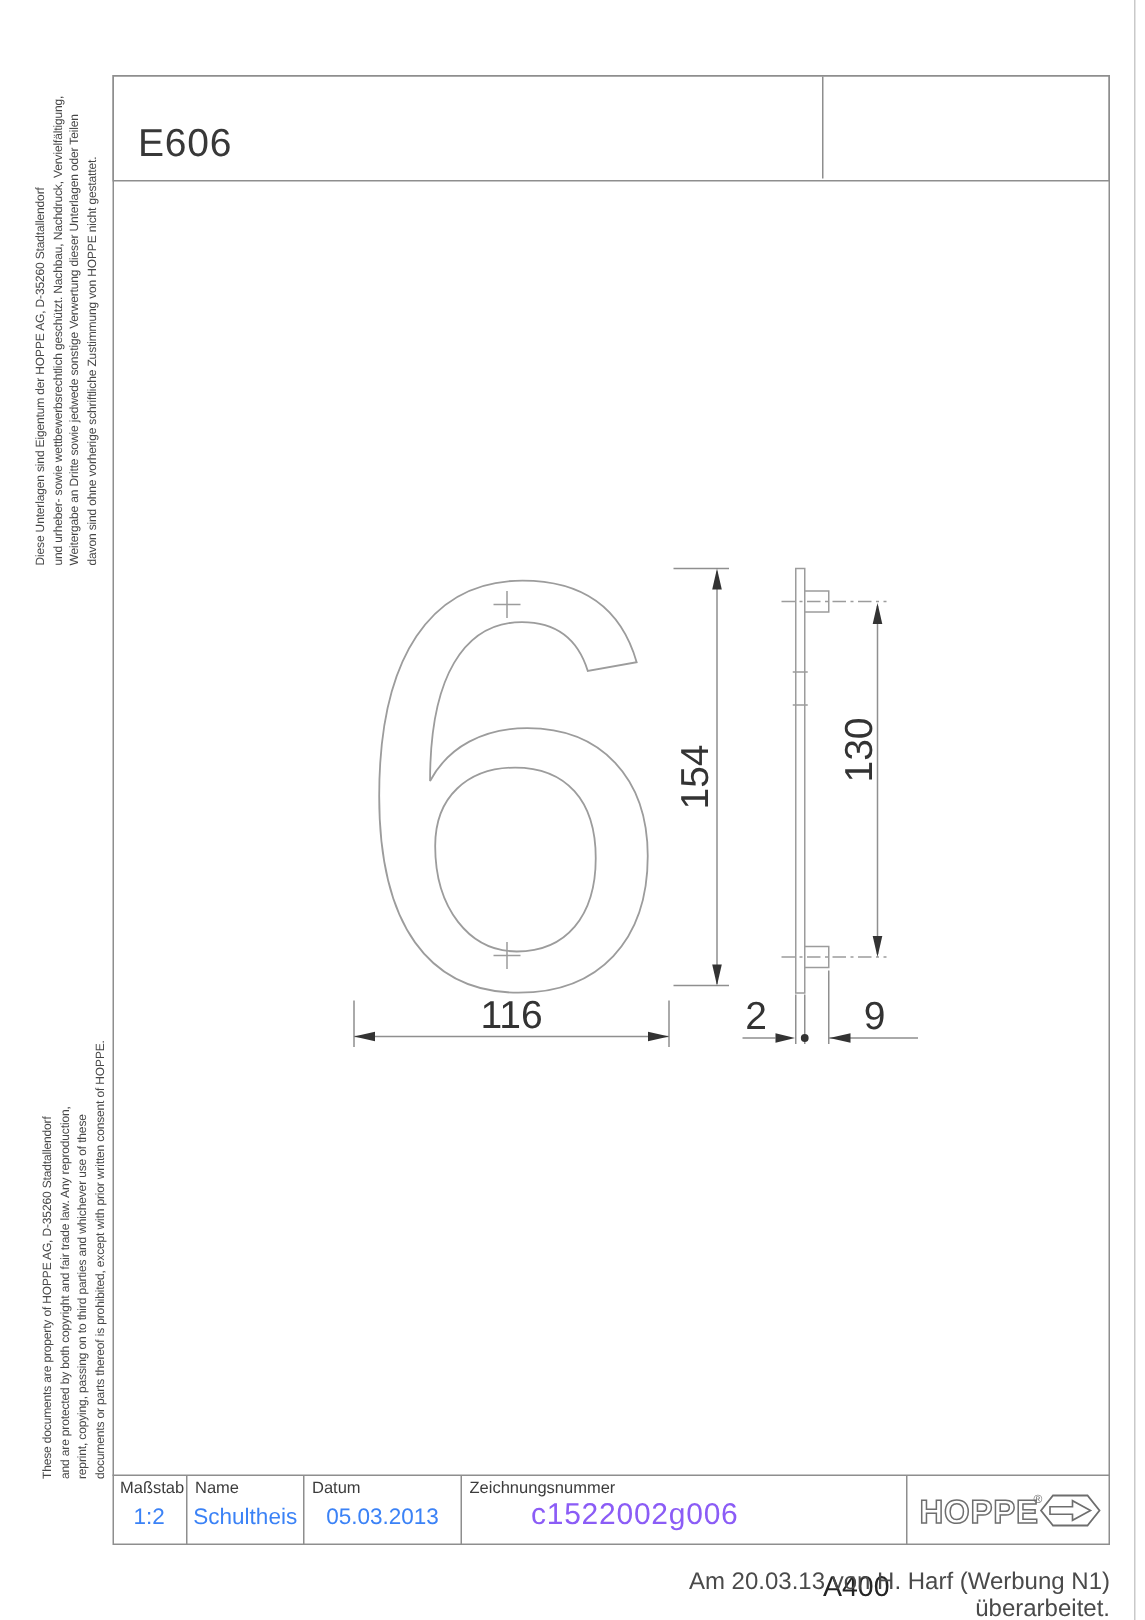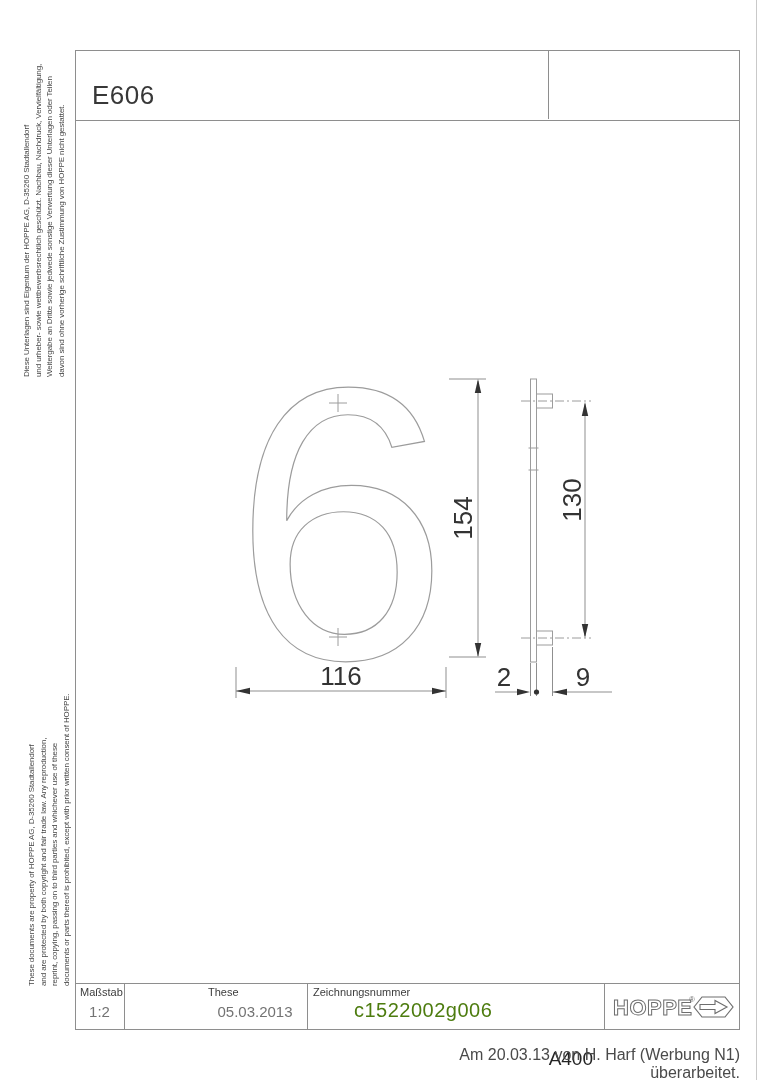--- a/index.html
+++ b/index.html
@@ -22,27 +22,27 @@
     white-space:nowrap;color:#464646;
   }
   .vde{left:21px;top:377px;width:334px;height:46px;}
   .ven{left:26px;top:986px;width:292px;height:46px;}
 
   
   .tblock{left:75px;top:983px;width:665px;height:47px;border-top:1px solid #8e8e8e;box-sizing:border-box;}
   .cell{position:absolute;top:0;height:46px;border-right:1px solid #8e8e8e;box-sizing:border-box;}
   .cell.last{border-right:none;}
   .cell .lbl{position:absolute;left:5px;top:2px;font-size:11px;color:#3c3c3c;}
-  .cell .val{position:absolute;left:0;right:0;top:19px;text-align:center;font-size:15px;color:#737373;}
+  .cell .val{position:absolute;left:0;right:0;top:19px;text-align:center;font-size:15px;color:#3b82f6;}
   .c1{left:0;width:50px;}
   .c2{left:50px;width:78px;}
   .c3{left:128px;width:105px;}
   .c4{left:233px;width:297px;}
   .c5{left:530px;width:135px;}
-  .znr-val{position:absolute;left:46px;top:15px;font-size:20px;color:#4d7c0f;letter-spacing:0.5px;}
+  .znr-val{position:absolute;left:46px;top:15px;font-size:20px;color:#8b5cf6;letter-spacing:0.5px;}
   .fmt-val{position:absolute;right:11px;top:16px;font-size:19px;color:#242424;margin-top:48px;}
 
   .rev-note{left:380px;top:1046px;width:360px;text-align:right;font-size:16px;color:#4a4a4a;}
 
   svg text{font-family:"Liberation Sans",sans-serif;}
   .dimtxt{font-size:26px;fill:#333333;}
 </style>
 </head>
 <body>
 
@@ -120,22 +120,26 @@
     <polygon points="553,692 567,688.8 567,695.2" fill="#333333"></polygon>
     <text class="dimtxt" x="583" y="686" text-anchor="middle">9</text>
   </g>
 </svg>
 
 <div class="abs tblock">
   <div class="cell c1">
     <span class="lbl">Maßstab</span>
     <span class="val">1:2</span>
   </div>
+  <div class="cell c2">
+    <span class="lbl">Name</span>
+    <span class="val">Schultheis</span>
+  </div>
   <div class="cell c3">
-    <span class="lbl">These</span>
+    <span class="lbl">Datum</span>
     <span class="val">05.03.2013</span>
   </div>
   <div class="cell c4">
     <span class="lbl">Zeichnungsnummer</span>
     <span class="znr-val">c1522002g006</span>
     <span class="fmt-val">A400</span>
   </div>
   <div class="cell c5 last">
     <svg width="135" height="46" viewBox="0 0 135 46">
       <text x="8" y="31" font-size="22" font-weight="bold" letter-spacing="0.5" fill="#ffffff" stroke="#6e6e6e" stroke-width="1">HOPPE</text>

